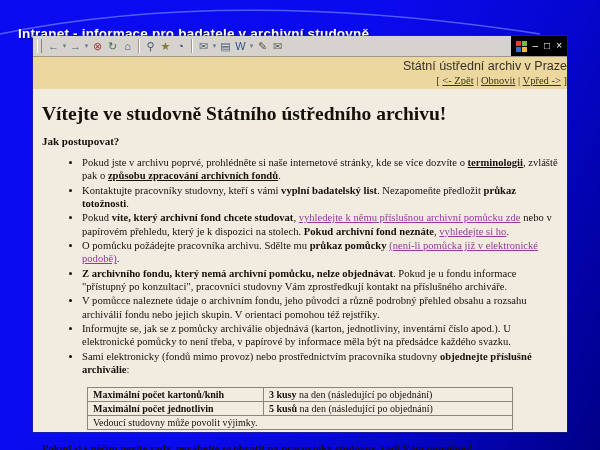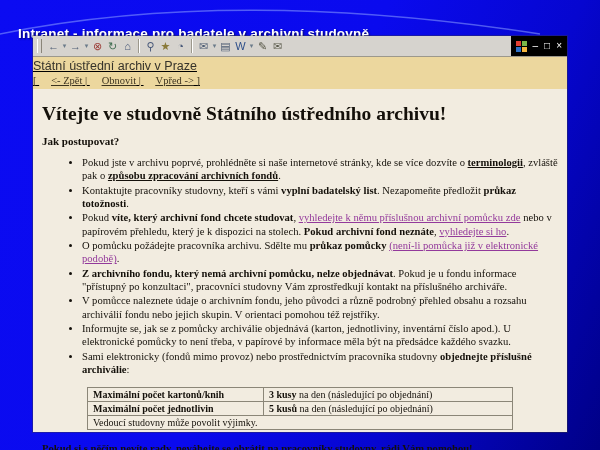--- a/index.html
+++ b/index.html
@@ -24,26 +24,26 @@
     font-family:"Liberation Sans",sans-serif;
   }
   .grip{width:3px;height:14px;border-left:1px solid #ffffff;border-right:1px solid #8a8579;margin-right:4px;}
   .ticon{font-size:11px;line-height:18px;width:15px;text-align:center;cursor:pointer;}
   .tsmall{width:7px;font-size:7px;}
   .tsep{width:1px;height:14px;background:#9c988c;border-right:1px solid #ffffff;margin:0 3px;}
   .controls{position:absolute;right:0;top:0;height:20px;background:#000000;display:flex;align-items:center;padding:0 5px;gap:6px;}
   .winlogo{width:11px;height:11px;display:grid;grid-template-columns:5px 5px;grid-template-rows:5px 5px;gap:1px;}
   .winlogo i{display:block;width:5px;height:5px;}
   .ctrl{color:#ffffff;font-size:10px;line-height:16px;font-family:"Liberation Sans",sans-serif;cursor:pointer;}
-  .tanband{background:#ecd79e;text-align:left;padding:2px 0 3px 0;text-decoration:underline;}
+  .tanband{background:#ecd79e;text-align:right;padding:2px 0 3px 0;}
   .site-title{font-family:"Liberation Sans",sans-serif;font-size:12.5px;color:#35322a;}
   .navrow{font-family:"Liberation Sans",sans-serif;font-size:10px;font-weight:bold;color:#53421c;margin-top:2px;}
   .navlink{text-decoration:underline;cursor:pointer;}
   .histrow{font-size:10.5px;color:#3d3420;margin-top:2px;}
-  .histlink{text-decoration:underline;cursor:pointer;margin-left:12px;}
+  .histlink{text-decoration:underline;cursor:pointer;}
   .content{padding:12px 9px 0 9px;color:#14100a;}
   h1.heading{font-size:19.5px;margin:2px 0 10px 0;font-weight:bold;}
   .subheading{font-size:11px;font-weight:bold;margin:0 0 9px 0;}
   ul.instructions{margin:0 0 6px 40px;padding:0;font-size:10.6px;line-height:1.26;}
   ul.instructions li{margin-bottom:1px;}
   .seg-b{font-weight:bold;}
   .seg-l{color:#93399b;text-decoration:underline;cursor:pointer;}
   .seg-bl{font-weight:bold;text-decoration:underline;cursor:pointer;}
   table.limits{border-collapse:collapse;margin:10px auto 0 auto;font-size:10px;color:#14100a;}
   table.limits td{border:1px solid #8b8678;padding:1px 5px;}

